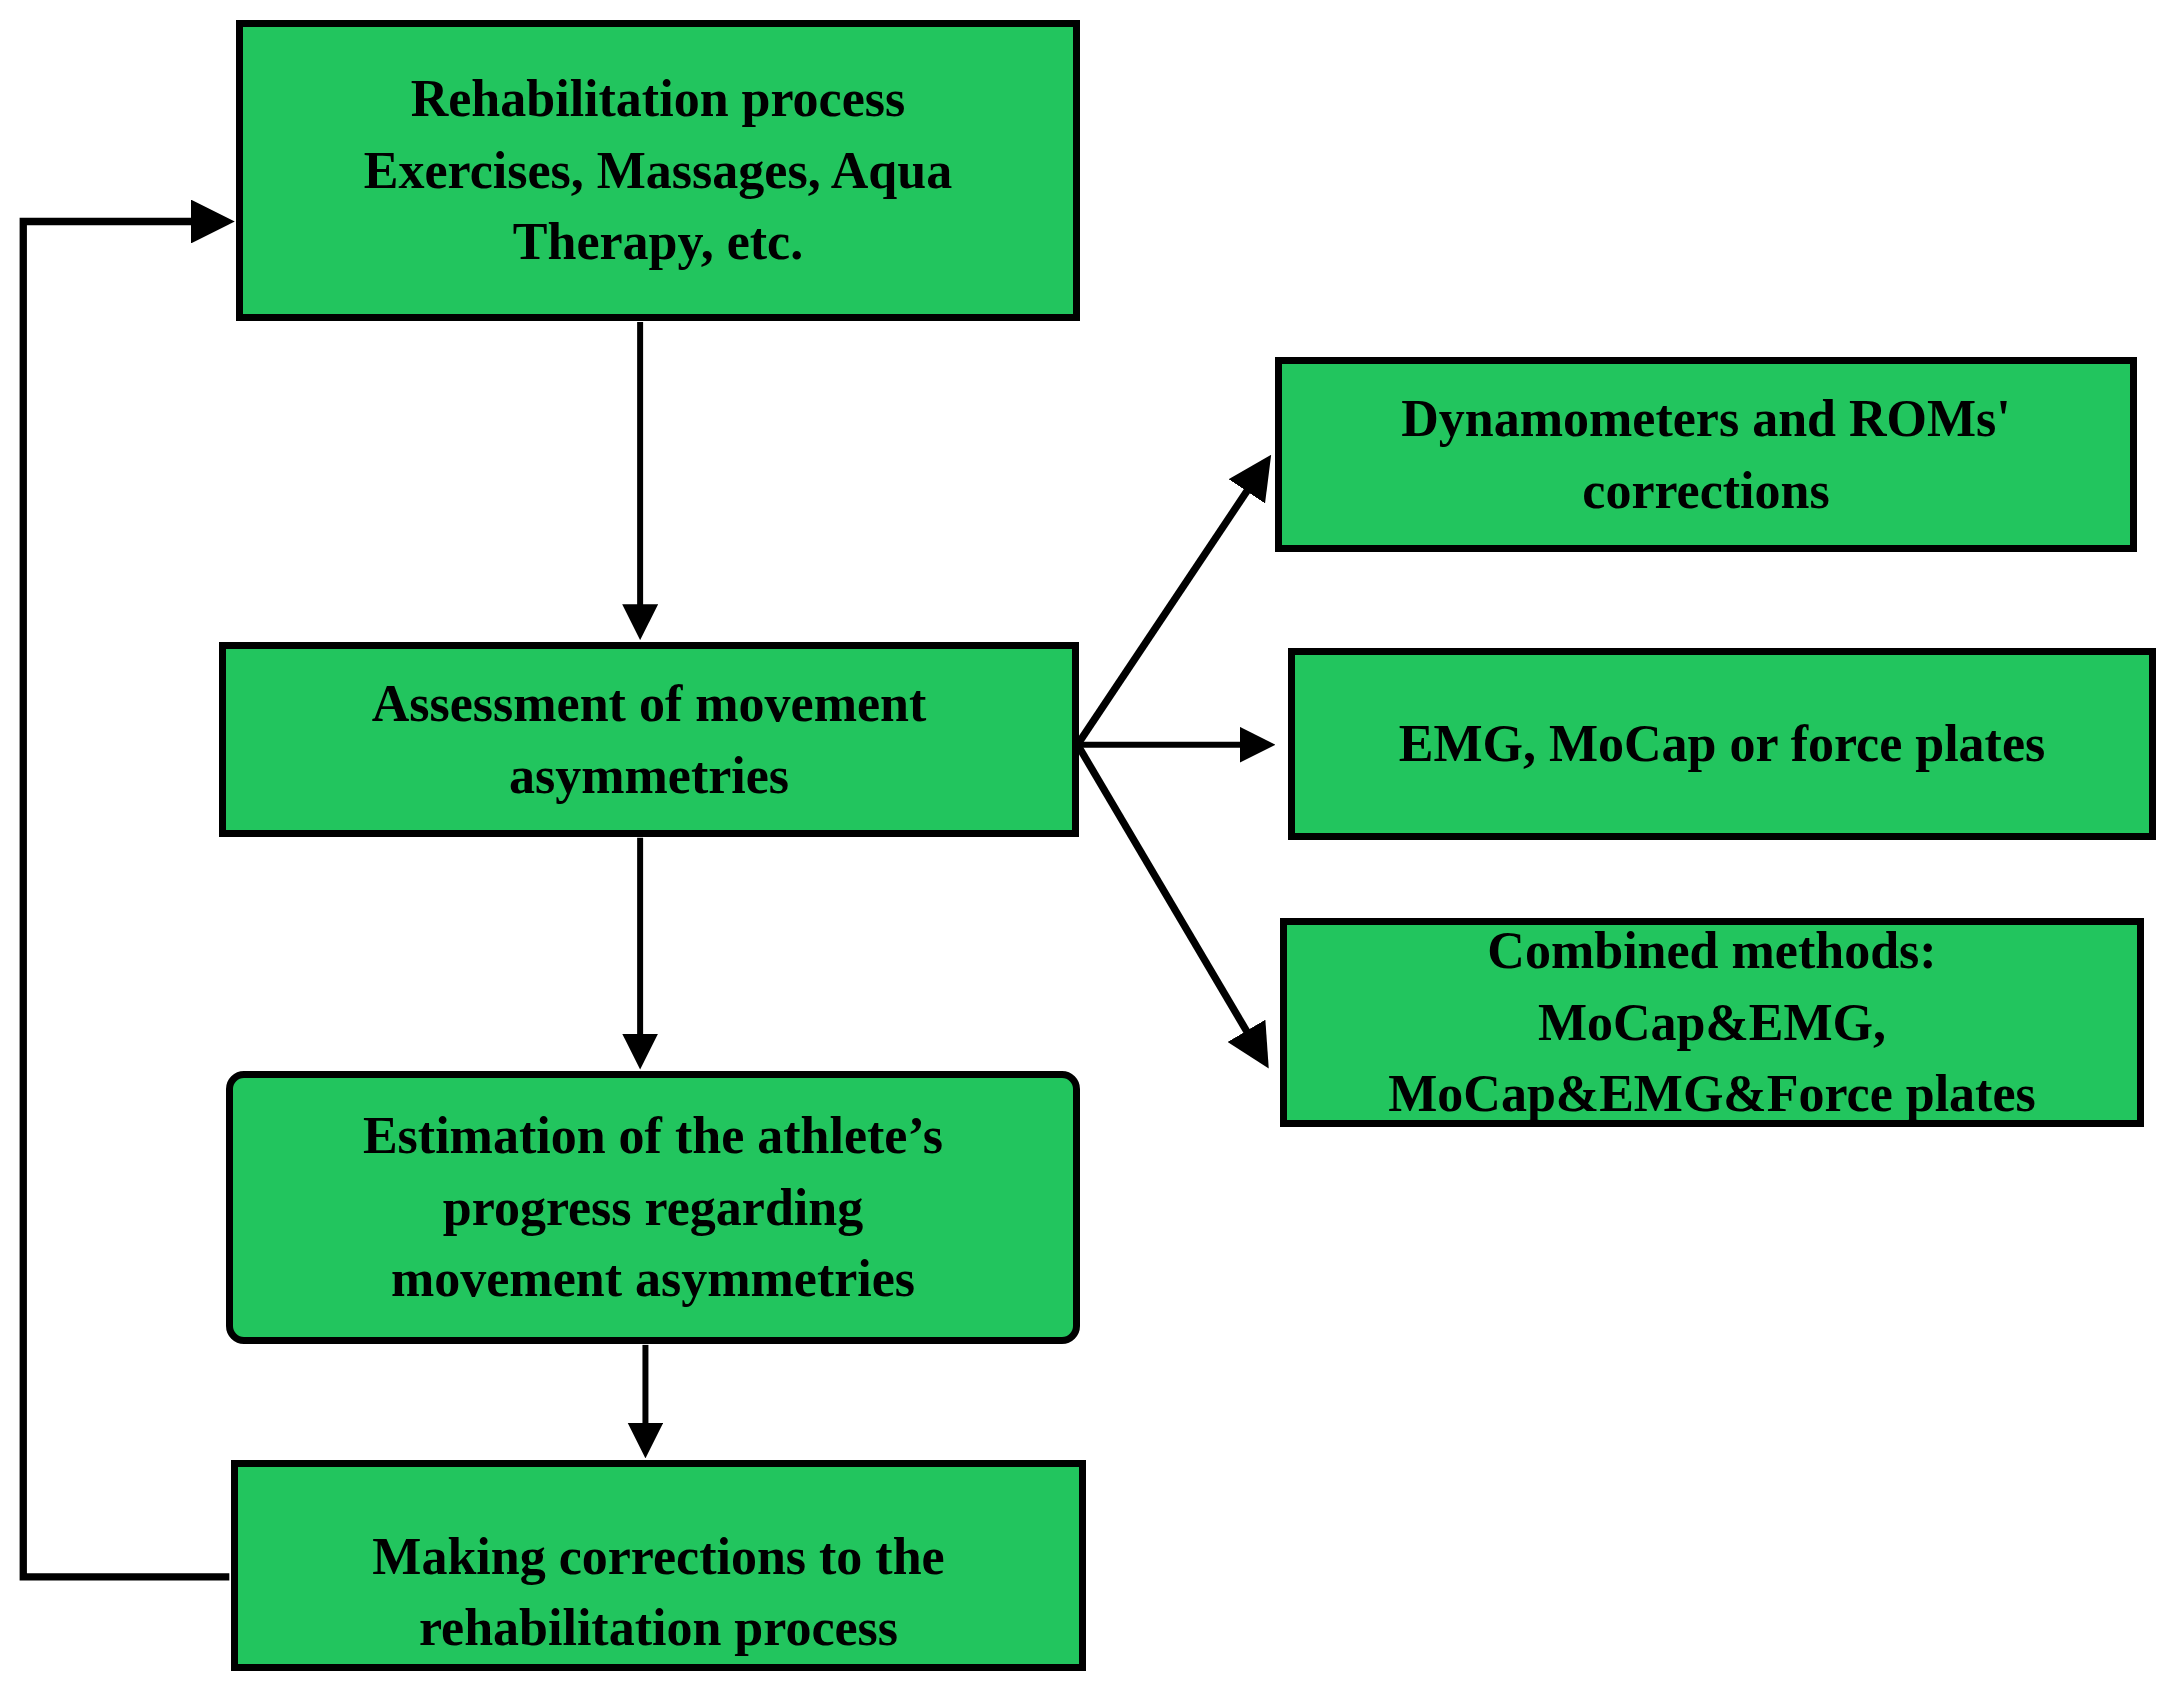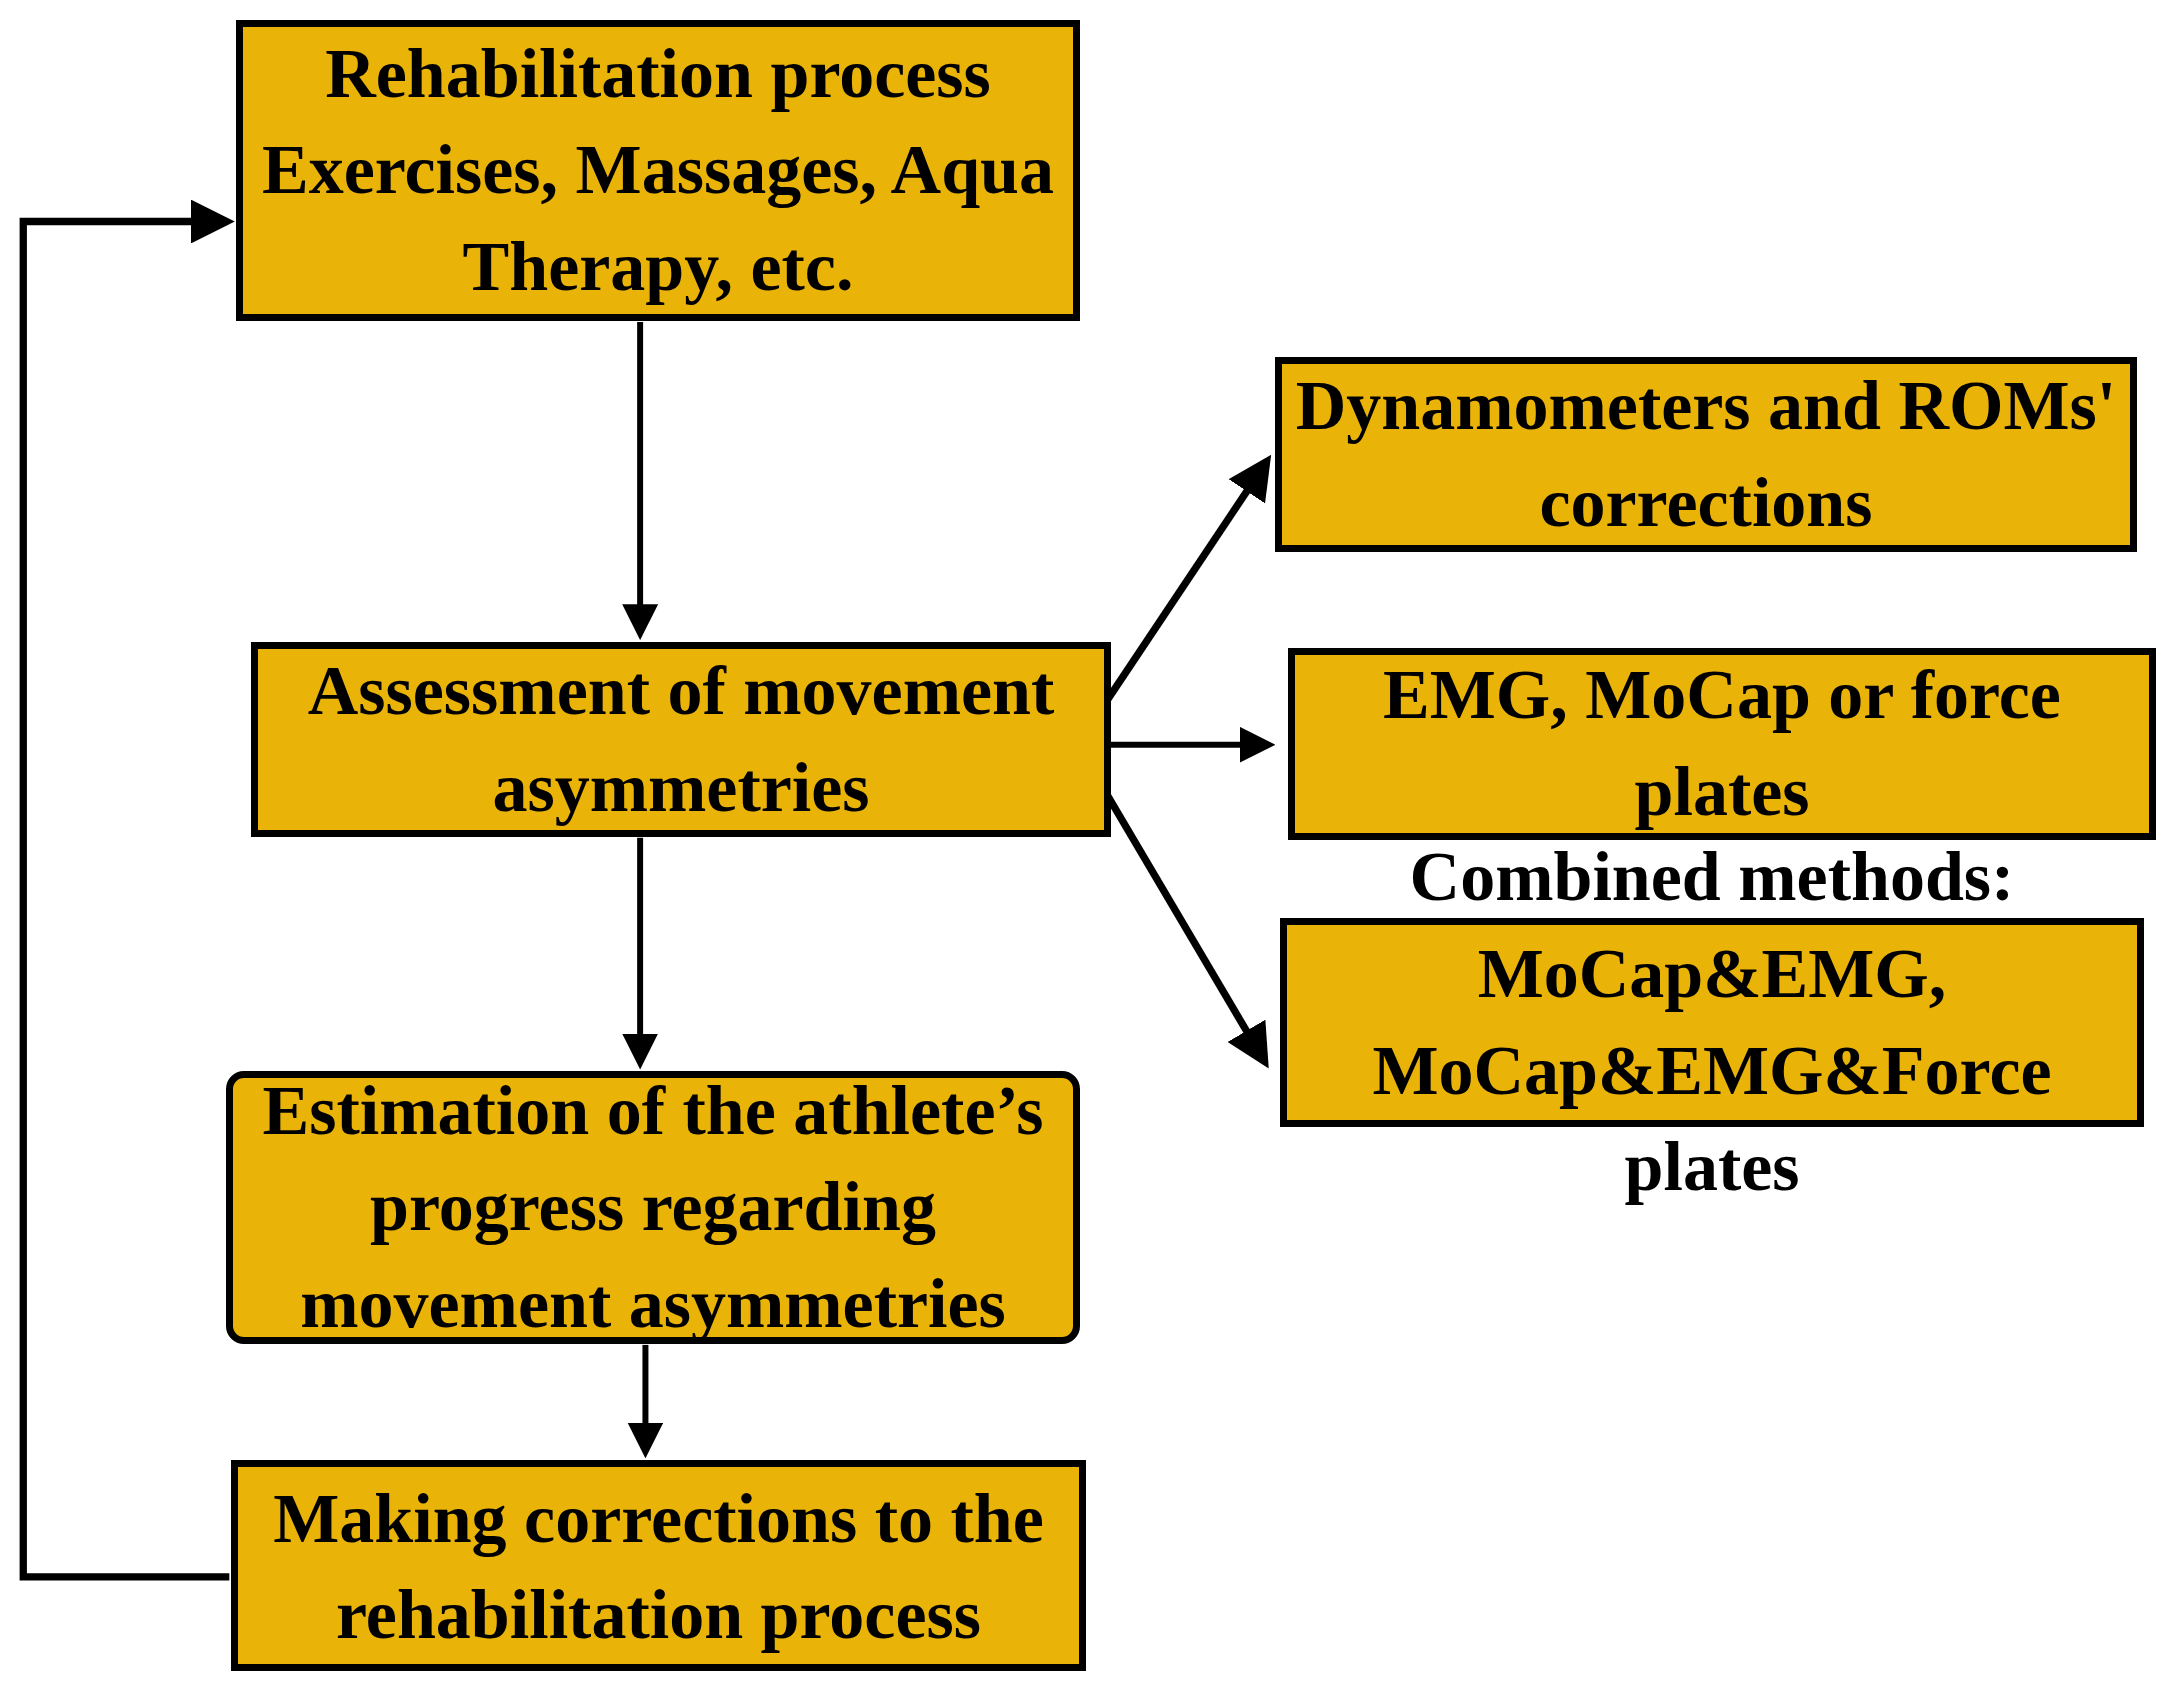--- a/index.html
+++ b/index.html
@@ -27,39 +27,39 @@
   .edges polyline {
     stroke: #000000;
     fill: none;
     stroke-linecap: butt;
     stroke-linejoin: miter;
   }
   .node {
     position: absolute;
     box-sizing: border-box;
     border: 7.3px solid #000000;
-    background: #eab308;
+    background: #22c55e;
     display: flex;
     align-items: center;
     justify-content: center;
     text-align: center;
     color: #000000;
     font-weight: 700;
-    font-size: 70px;
+    font-size: 52px;
     line-height: 1.38;
     padding: 0 13.3px;
   }
   .node span {
     white-space: pre-line;
     display: block;
     width: 100%;
   }
   
   .node-rehab        { left: 236px;  top: 20px;   width: 844px; height: 301px; }
-  .node-assessment   { left: 219px;  top: 642px;  width: 860px; height: 195px; margin-left: 32px; }
+  .node-assessment   { left: 219px;  top: 642px;  width: 860px; height: 195px; }
   .node-dynamometers { left: 1275px; top: 357px;  width: 862px; height: 195px; }
   .node-emg          { left: 1288px; top: 648px;  width: 868px; height: 192px; }
   .node-combined     { left: 1280px; top: 918px; width: 864px; height: 209px; }
   .node-estimation   { left: 226px;  top: 1071px; width: 854px; height: 273px; border-radius: 18px; }
   .node-corrections  { left: 231px;  top: 1460px; width: 855px; height: 211px; align-items: flex-end; }
 </style>
 </head>
 <body>
 
 <div class="canvas">

